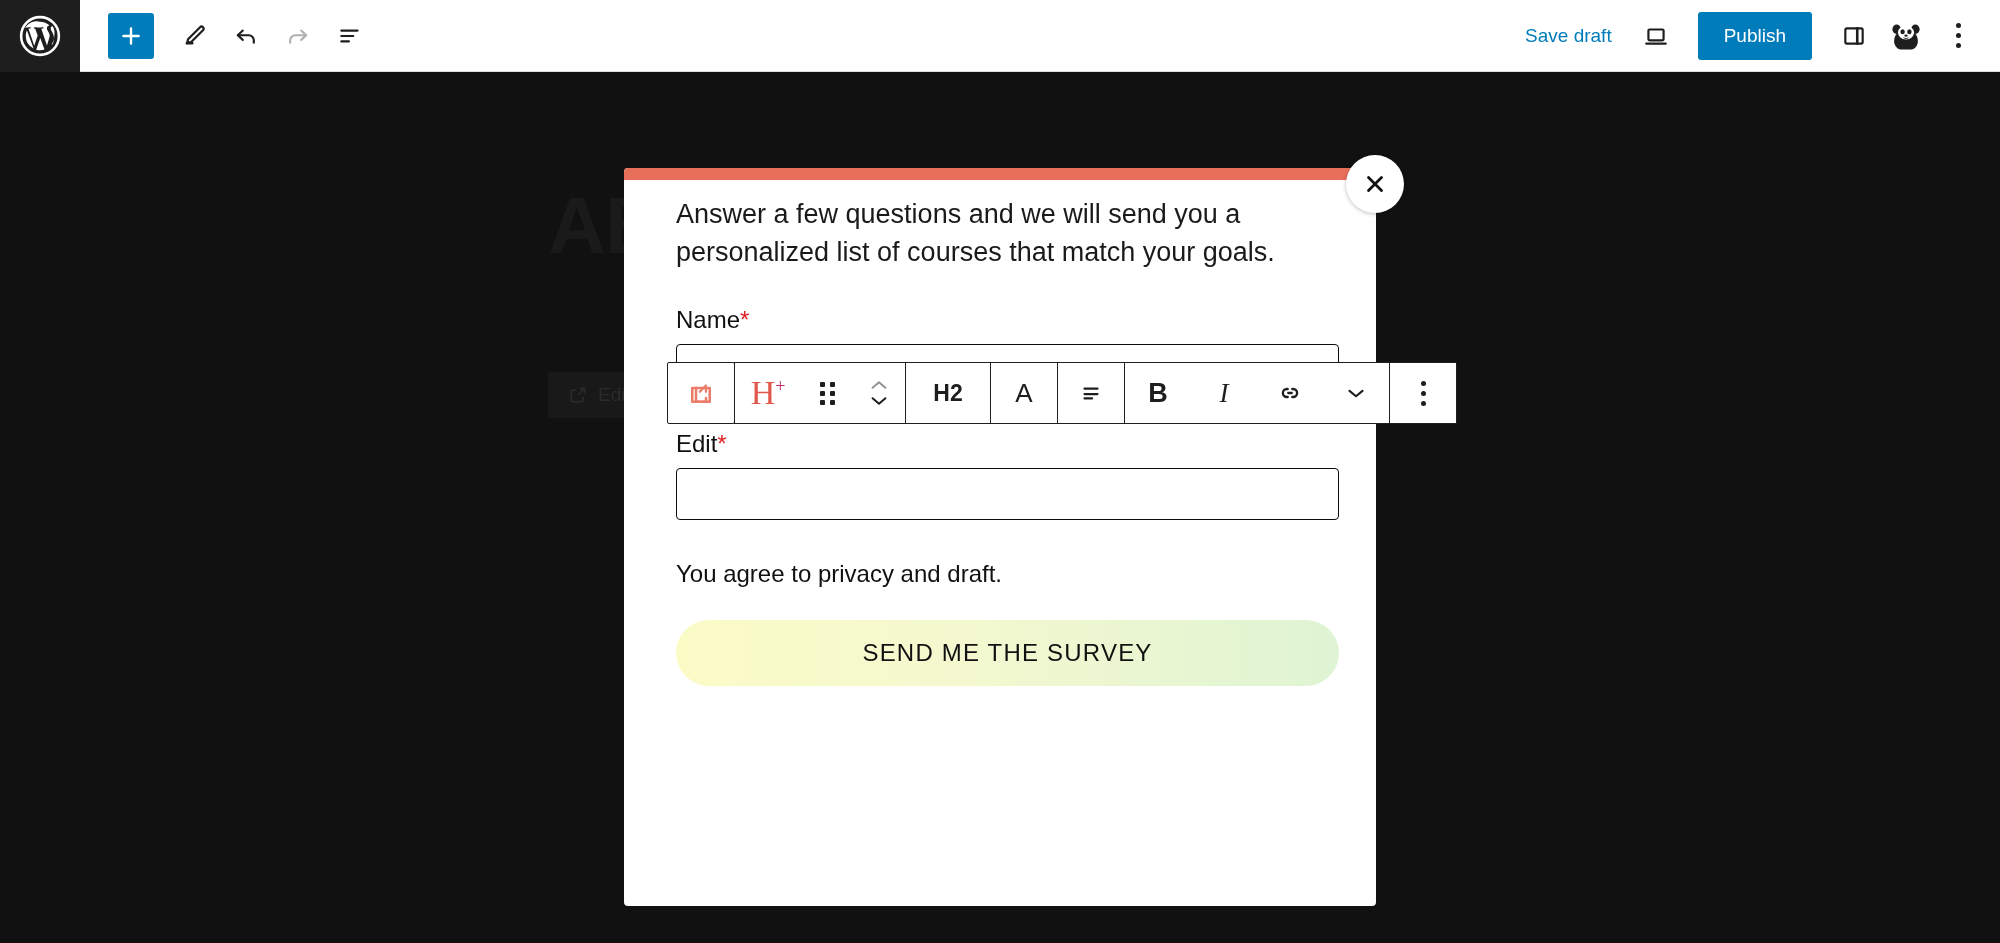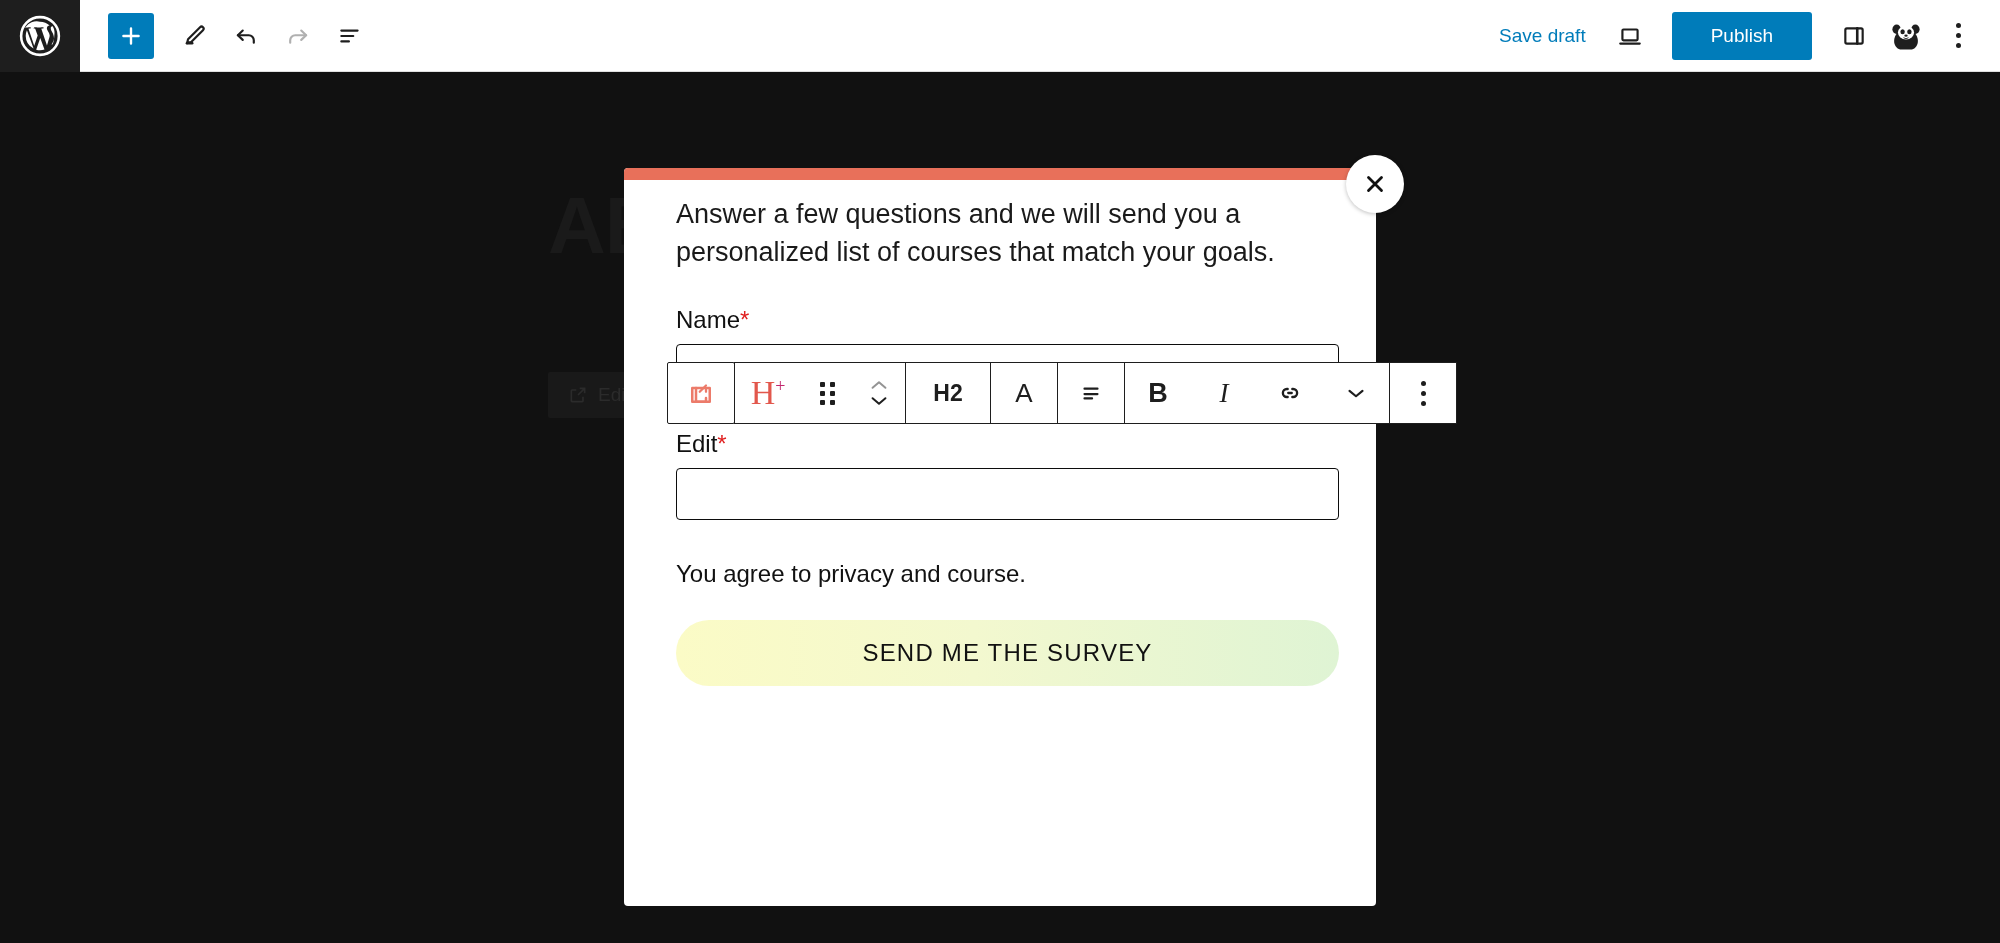--- a/index.html
+++ b/index.html
@@ -50,21 +50,21 @@
 
   .save-draft {
     color: #007cba; font-size: 19px; padding: 10px 16px;
     background: none; border: none; cursor: pointer;
     font-family: "Liberation Sans", sans-serif;
     white-space: nowrap;
   }
   .publish-btn {
     background: #007cba; color: #fff;
     border: none; border-radius: 3px;
-    font-size: 19px; padding: 13px 39px;
+    font-size: 19px; padding: 13px 26px;
     cursor: pointer; margin: 0 14px;
     font-family: "Liberation Sans", sans-serif;
     white-space: nowrap;
   }
   .avatar-btn {
     width: 48px; height: 48px; display:flex; align-items:center; justify-content:center;
     background:none; border:none; cursor:pointer;
   }
   .avatar-btn svg { width: 34px; height: 34px; }
 
@@ -288,21 +288,21 @@
         <div class="field-label">
           <span>Name</span><span class="req">*</span>
         </div>
         <input class="text-input" type="text" placeholder="" style="">
 
         <div class="field-label">
           <span>Edit</span><span class="req">*</span>
         </div>
         <input class="text-input" type="text" placeholder="" style="">
 
-        <div class="privacy-text">You agree to privacy and course.</div>
+        <div class="privacy-text">You agree to privacy and draft.</div>
 
         <button class="submit-btn">SEND ME THE SURVEY</button>
       </div>
     </div>
 
     <button class="close-btn" style="top:83px;">
       <svg viewBox="0 0 24 24">
         <path d="M6 6l12 12M18 6L6 18"></path>
       </svg>
     </button>

